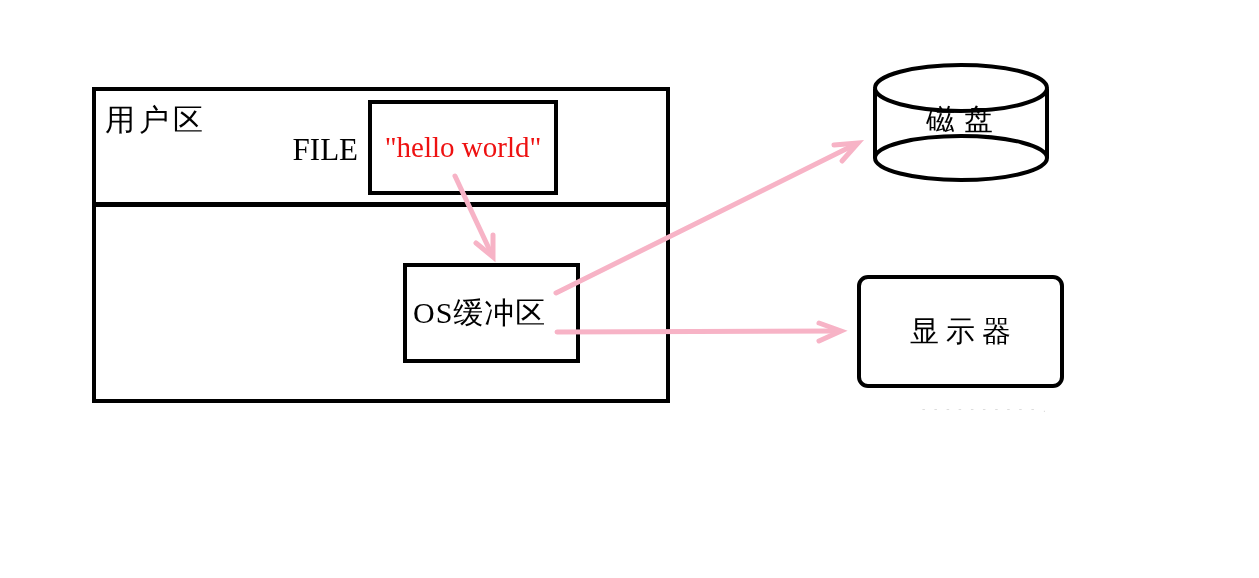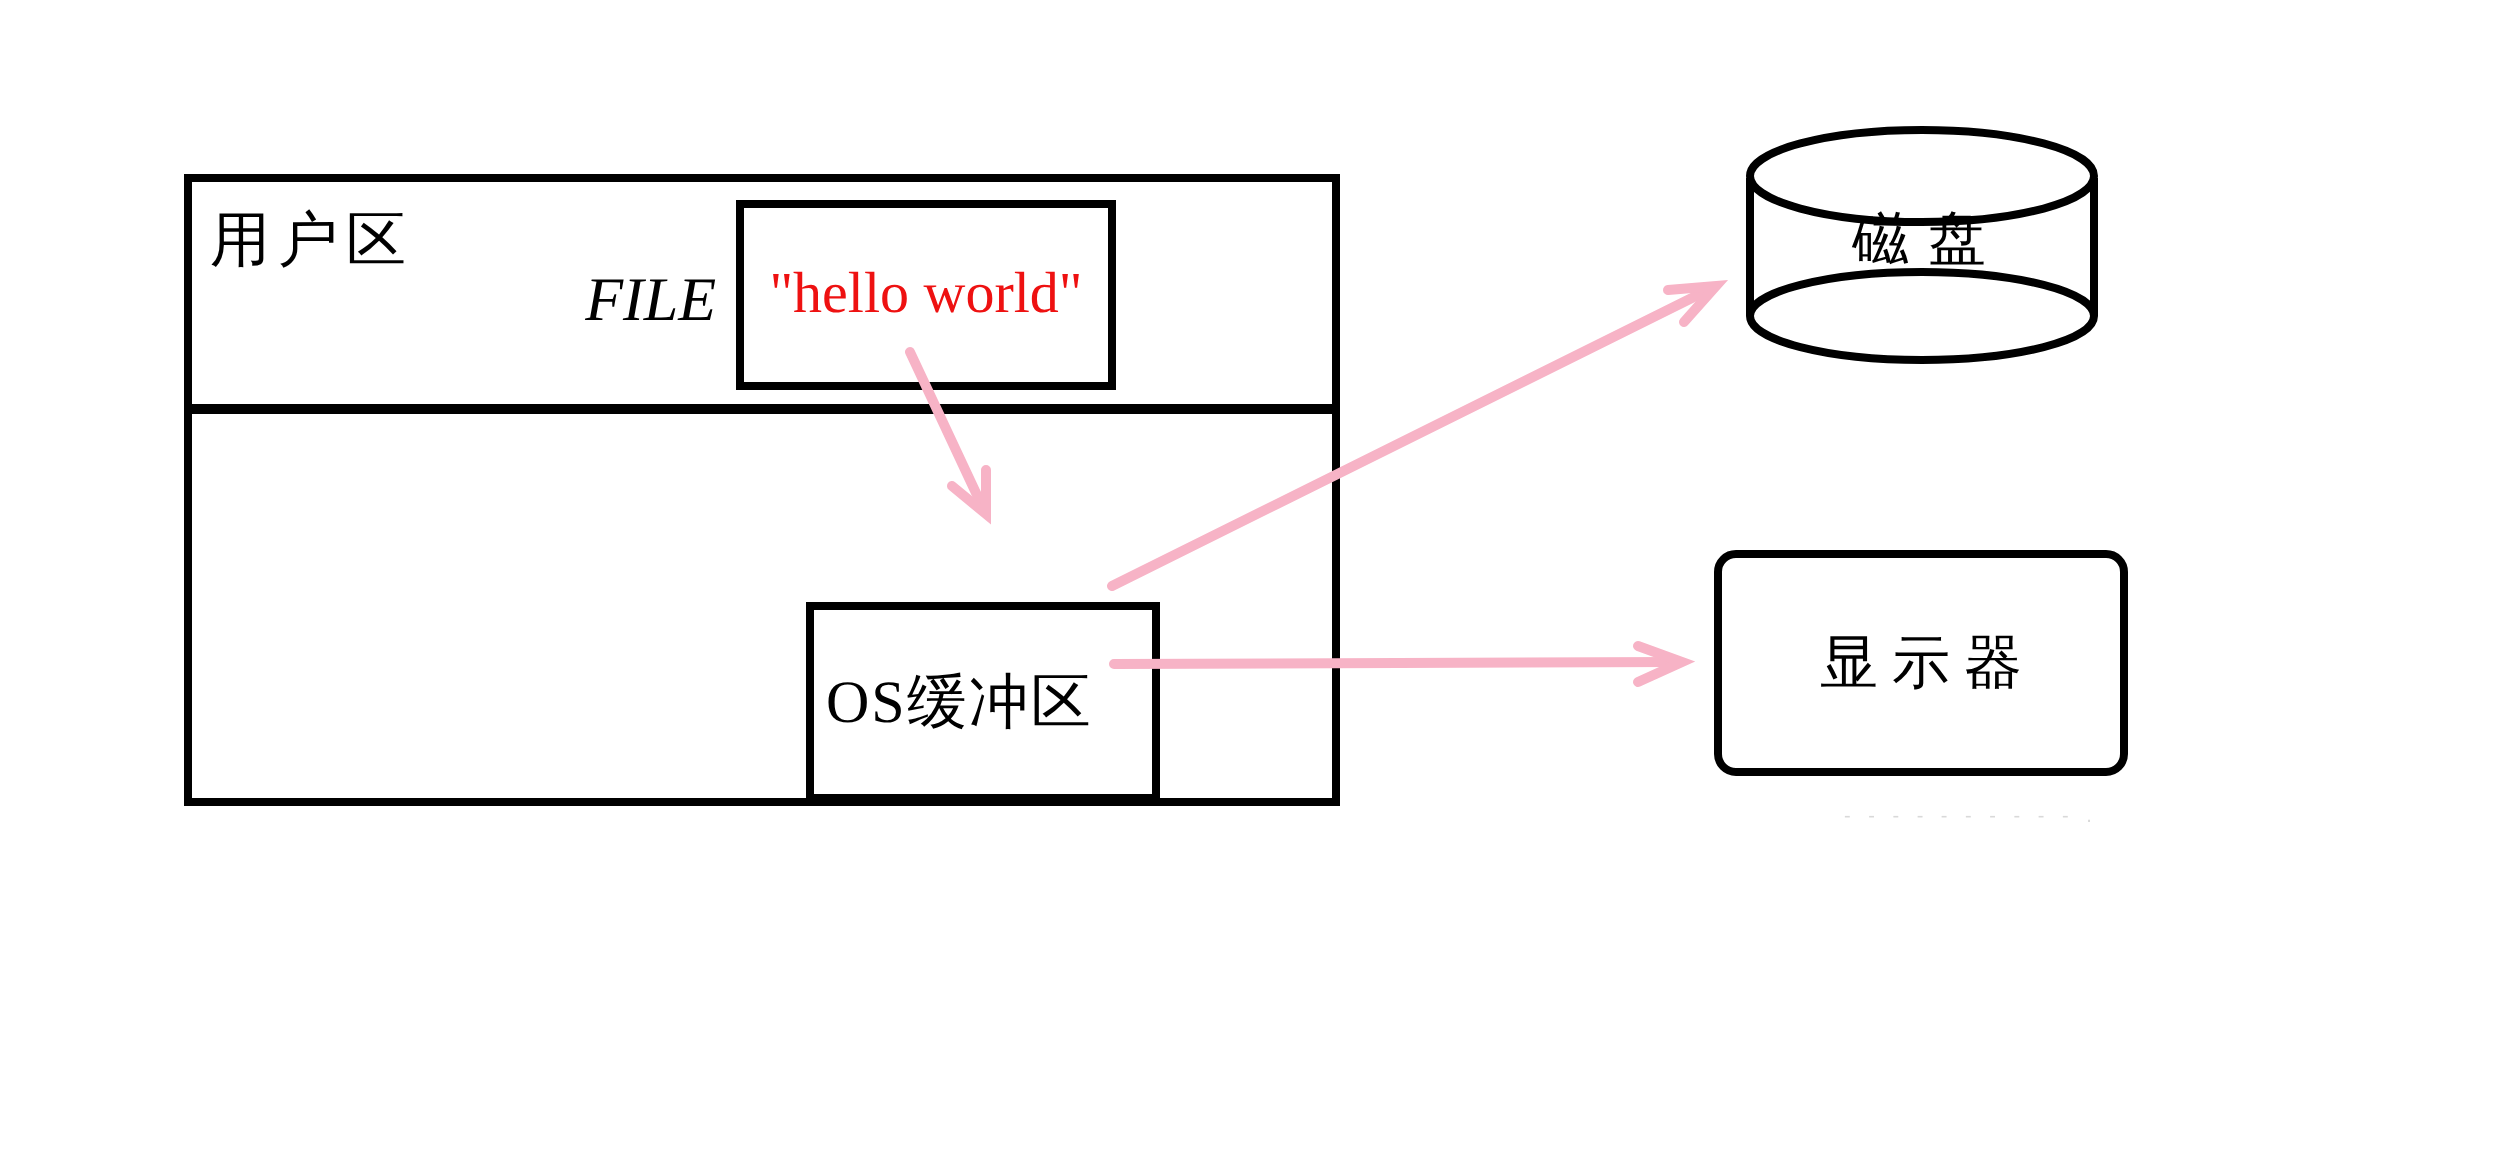--- a/index.html
+++ b/index.html
@@ -32,21 +32,21 @@
   }
   .divider {
     position: absolute;
     left: 92px; top: 202px;
     width: 578px; height: 5px;
     background: #000;
     z-index: 1;
   }
   .label { position: absolute; z-index: 3; white-space: nowrap; }
   .zone-label { font-size: 30px; }
-  .file-label { font-size: 31px; text-align: right; font-style: italic; }
+  .file-label { font-size: 31px; text-align: right; }
   .red-text { color: #ee1111; font-size: 29px; }
   .os-label { font-size: 30px; letter-spacing: 1px; }
   .disk-label { font-size: 29px; letter-spacing: 9px; text-align: center; margin-top: 28px; }
   .monitor-label { font-size: 29px; letter-spacing: 7px; padding-left: 7px; }
   .watermark {
     position: absolute;
     left: 922px; top: 403px;
     width: 150px;
     font-size: 10px;
     letter-spacing: 3px;
@@ -71,21 +71,21 @@
   <div class="divider"></div>
 
   <div class="label zone-label" style="left:105px; top:100px; letter-spacing:4px;">用户区</div>
 
   <div class="label file-label" style="left:263px; top:132px; width:95px;">FILE</div>
 
   <div class="box" style="left:368px; top:100px; width:190px; height:95px;">
     <span class="red-text">"hello world"</span>
   </div>
 
-  <div class="box" style="left:403px; top:263px; width:177px; height:100px; justify-content:flex-start; padding-left:6px;margin-top:38px;">
+  <div class="box" style="left:403px; top:263px; width:177px; height:100px; justify-content:flex-start; padding-left:6px;">
     <span class="os-label">OS缓冲区</span>
   </div>
 
   <div class="box" style="left:857px; top:275px; width:207px; height:113px;border-radius:11px;">
     <span class="monitor-label">显示器</span>
   </div>
 
   <div class="label disk-label" style="left:899px; top:72px; width:130px;">磁盘</div>
 
   <div class="watermark">- - - - -  - -  - - - .</div>

